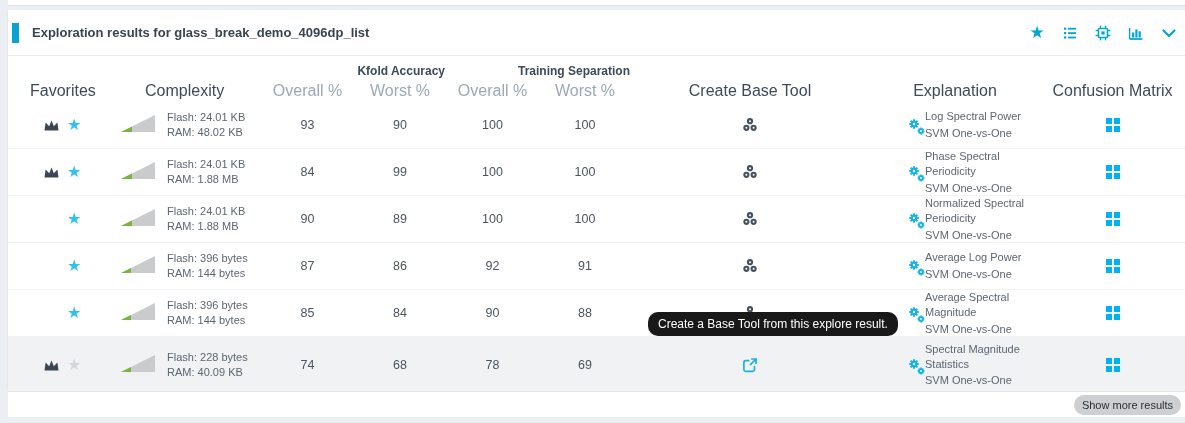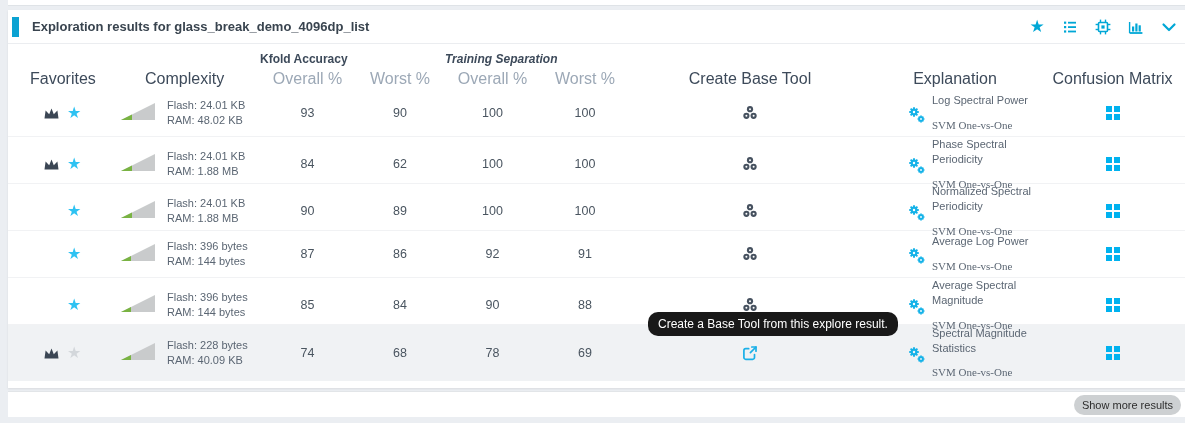--- a/index.html
+++ b/index.html
@@ -3,54 +3,54 @@
 <meta charset="utf-8">
 <style>
   * { margin:0; padding:0; box-sizing:border-box; }
   html,body { width:1185px; height:423px; }
   body { font-family:"Liberation Sans", sans-serif; background:#ebeef2; position:relative; overflow:hidden; }
 
   .top-strip { position:absolute; left:8px; right:0; top:0; height:6px; background:#fff; border-bottom:1px solid #dfe3e7; }
 
   .card { position:absolute; left:8px; right:0; top:10px; height:378px; background:#fff; box-shadow:0 1px 2px rgba(0,0,0,.08); }
 
-  .card-header { display:flex; align-items:center; height:34px; border-bottom:1px solid #ebedf0; padding-left:4px; padding-right:6px; }
+  .card-header { display:flex; align-items:center; height:46px; border-bottom:1px solid #ebedf0; padding-left:4px; padding-right:6px; }
   .accent-bar { width:7px; height:20px; background:#0ba2d2; margin-right:13px; }
   .card-title { font-size:13px; font-weight:bold; color:#39444f; }
   .toolbar { margin-left:auto; display:flex; align-items:center; gap:13px; }
   .tb-icon { display:inline-flex; align-items:center; justify-content:center; width:20px; height:20px; cursor:pointer; }
   .tb-star { color:#00a7d6; font-size:17px; line-height:1; }
 
   .thead { padding-top:6px; }
   .grid-row { display:grid; grid-template-columns:107px 145px 95px 90px 95px 90px 240px 170px 1fr; align-items:center; }
   .group-row { height:17px; }
-  .group-label { font-size:12px; font-weight:bold; color:#3d4a5a; text-align:left; }
+  .group-label { font-size:12px; font-weight:bold; color:#3d4a5a; text-align:right; }
   .g-kfold { grid-column:3 / 5; }
-  .g-train { grid-column:5 / 7;font-style:italic; }
+  .g-train { grid-column:5 / 7; }
   .colhead-row { height:23px; }
   .colhead { font-size:16px; font-weight:normal; color:#3d4a5a; text-align:center; }
   .colhead.sub { font-weight:normal; color:#9ca8b6; font-size:16px; }
   .colhead.left1 { text-align:left; padding-left:22px; }
   .colhead.left2 { text-align:left; padding-left:30px; }
 
   .trow { height:47px; border-bottom:1px solid #f1f2f4; background:#fff; }
   .trow.hl { background:#f0f2f4; height:56px; border-bottom:none; }
   .cell { display:flex; align-items:center; }
   .c-fav { padding-left:34px; gap:6px; }
   .crown-slot { width:19px; display:inline-flex; justify-content:center; }
   .star { font-size:16px; line-height:1; color:#2ec2f2; cursor:pointer; }
   .star.off { color:#d3d7db; }
   .c-comp { padding-left:5px; gap:11px; }
   .comp-text { font-size:11px; line-height:1.35; color:#5b6673; }
   .c-num { justify-content:center; font-size:12.5px; color:#4a5560; }
   .c-create { justify-content:center; }
-  .c-expl { padding-left:36px; gap:7px; }
+  .c-expl { padding-left:36px; gap:0; }
   .expl-text { font-size:11px; line-height:1.35; color:#5b6673; }
   .expl-name { max-width:112px; }
-  .expl-clf { margin-top:10px;font-family:Liberation Serif, serif; }
+  .expl-clf { margin-top:2px; }
   .c-conf { justify-content:center; }
   .cgrid { display:grid; grid-template-columns:6px 6px; grid-template-rows:6px 6px; gap:2px; cursor:pointer; }
   .cgrid i { background:#00b2ef; display:block; }
   .icon-btn { cursor:pointer; display:inline-flex; }
 
   .tooltip { position:absolute; left:648px; top:312px; background:#191919; color:#ffffff; font-size:12px; padding:5px 10px; border-radius:10px; white-space:nowrap; z-index:9; }
 
   .footer-strip { position:absolute; left:8px; right:0; top:391px; height:26px; background:#fff; border-top:1px solid #e2e5e8; }
   .show-more-btn { position:absolute; right:4px; top:3px; background:#cdd0d2; color:#2d2d2d; border:none; font-family:"Liberation Sans",sans-serif; font-size:11px; padding:4px 8px; border-radius:10px; cursor:pointer; }
 </style>
@@ -218,21 +218,21 @@
             <polygon points="1,18 35,18 35,1" fill="#c9cbcc"></polygon>
             <polygon points="1,18 12,18 12,12.5" fill="#79b342"></polygon>
           </svg>
       </span>
       <div class="comp-text">
         <div>Flash: 24.01 KB</div>
         <div>RAM: 1.88 MB</div>
       </div>
     </div>
     <div class="cell c-num">84</div>
-    <div class="cell c-num">62</div>
+    <div class="cell c-num">99</div>
     <div class="cell c-num">100</div>
     <div class="cell c-num">100</div>
     <div class="cell c-create">
       <span class="icon-btn">
         <svg width="18" height="18" viewBox="0 0 18 18">
           <circle cx="9" cy="5.2" r="3.1" fill="#46515f"></circle>
             <circle cx="5.4" cy="11.8" r="3.1" fill="#46515f"></circle>
             <circle cx="12.6" cy="11.8" r="3.1" fill="#46515f"></circle>
           <circle cx="9" cy="5.2" r="1" fill="#fff"></circle>
             <circle cx="5.4" cy="11.8" r="1" fill="#fff"></circle>

